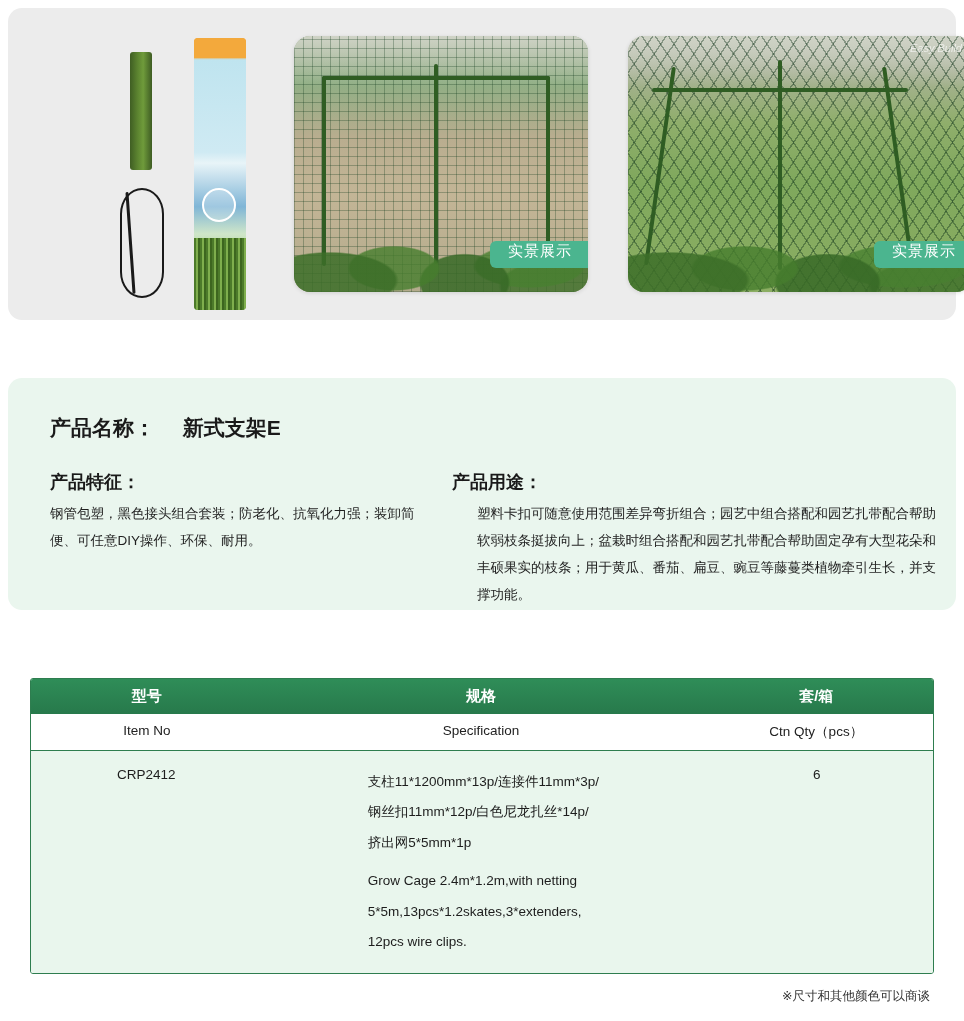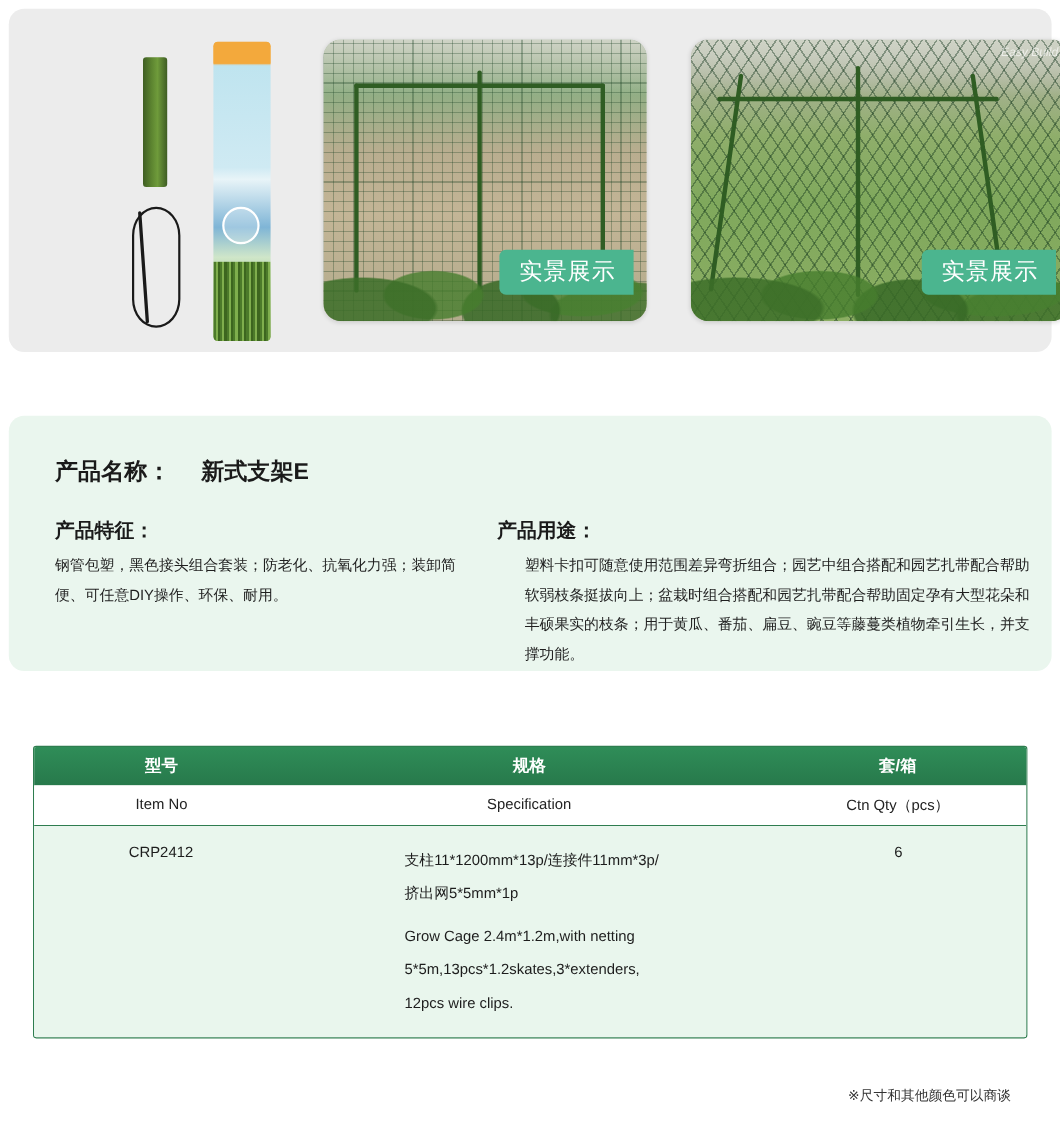--- a/index.html
+++ b/index.html
@@ -129,26 +129,26 @@
       radial-gradient(ellipse at 58% 92%, rgba(55,105,38,0.85) 0 18%, transparent 19%),
       radial-gradient(ellipse at 80% 78%, rgba(72,128,48,0.8) 0 16%, transparent 17%),
       radial-gradient(ellipse at 95% 95%, rgba(60,110,40,0.8) 0 18%, transparent 19%);
   }
   .sky-strip {
     position: absolute; left:0; top:0; width:100%; height: 20%;
     background: linear-gradient(180deg,#cfd3c6 0%, rgba(207,211,198,0) 100%);
   }
   .badge {
     position: absolute;
-    right: 12px; bottom: 24px;
+    right: 0; bottom: 24px;
     background: #4bb58f;
     color: #ffffff;
-    font-size: 21px;
+    font-size: 15px;
     letter-spacing: 1px;
-    padding: 6px 16px 7px 18px;
+    padding: 1px 16px 7px 18px;
     border-top-left-radius: 6px;
     border-bottom-left-radius: 6px;
   }
   .brandmark {
     position: absolute;
     right: 10px; top: 6px;
     color: rgba(255,255,255,0.65);
     font-size: 11px;
     font-style: italic;
     line-height: 1.2;
@@ -222,21 +222,21 @@
   .cell { text-align: center; }
   .c1 { width: 240px; }
   .c2 { width: 420px; }
   .c3 { width: 242px; }
   .spec-cell { text-align: left; padding-left: 90px !important; }
   .spec-line { line-height: 2.25; }
   .spec-gap { height: 8px; }
 
   .note {
     position: absolute;
-    right: 45px; top: 988px;
+    right: 34px; top: 988px;
     font-size: 12.5px;
     color: #333333;
   }
 </style>
 </head>
 <body>
 
 <div class="page">
 
   <div class="gallery">
@@ -302,20 +302,21 @@
     <div class="trow tsub">
       <div class="cell c1">Item No</div>
       <div class="cell c2">Specification</div>
       <div class="cell c3">Ctn Qty（pcs）</div>
     </div>
 
     <div class="trow tbody">
       <div class="cell c1">CRP2412</div>
       <div class="cell c2 spec-cell">
         <div class="spec-line">支柱11*1200mm*13p/连接件11mm*3p/</div>
+        <div class="spec-line">钢丝扣11mm*12p/白色尼龙扎丝*14p/</div>
         <div class="spec-line">挤出网5*5mm*1p</div>
         <div class="spec-gap"></div>
         <div class="spec-line">Grow Cage 2.4m*1.2m,with netting</div>
         <div class="spec-line">5*5m,13pcs*1.2skates,3*extenders,</div>
         <div class="spec-line">12pcs wire clips.</div>
       </div>
       <div class="cell c3">6</div>
     </div>
   </div>
 

